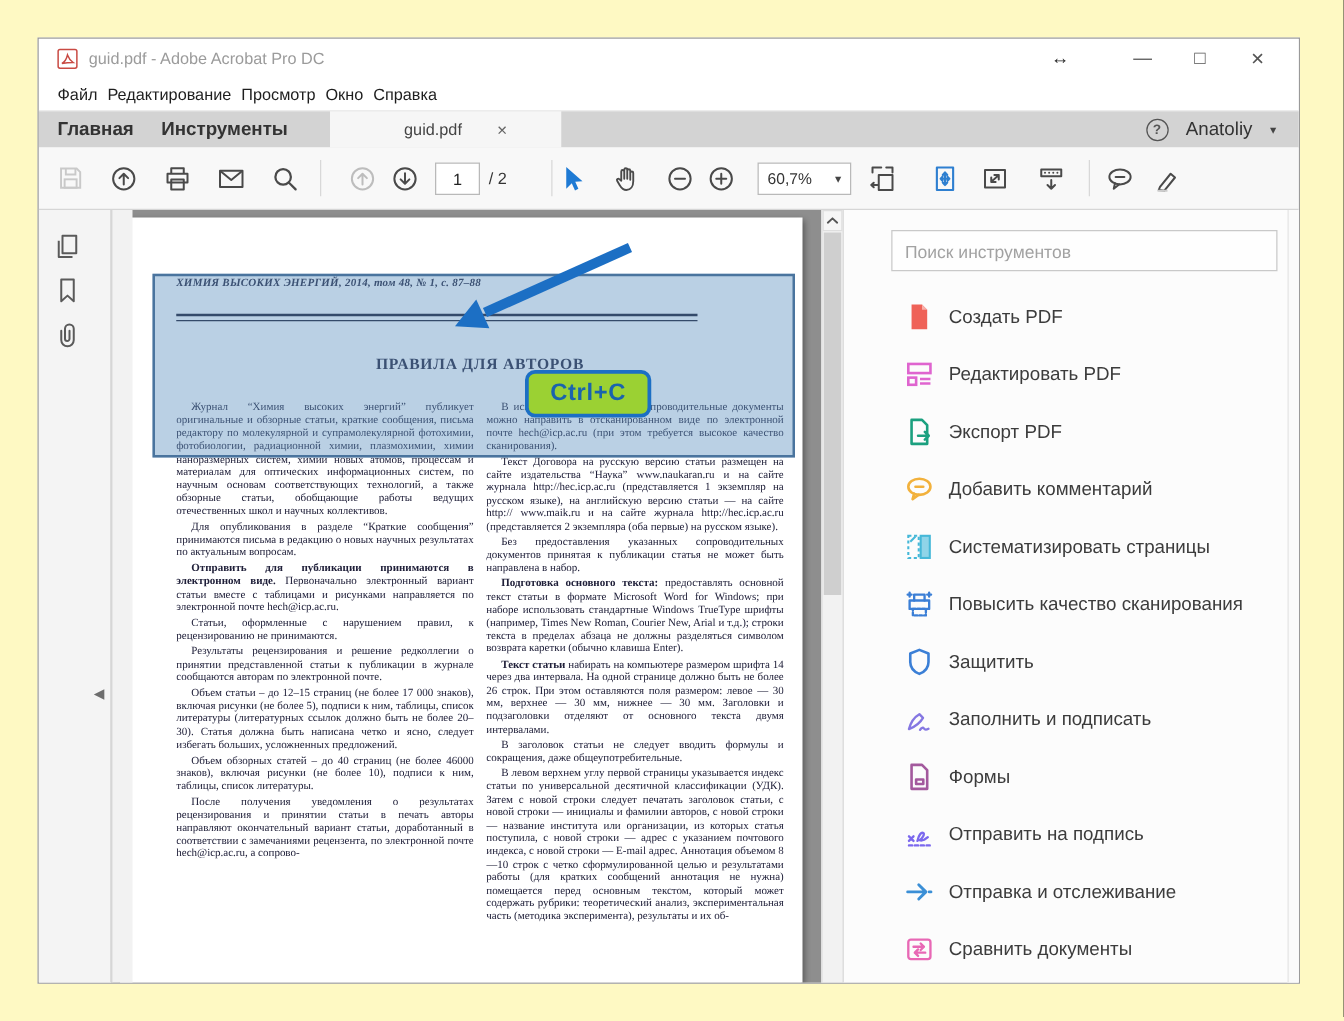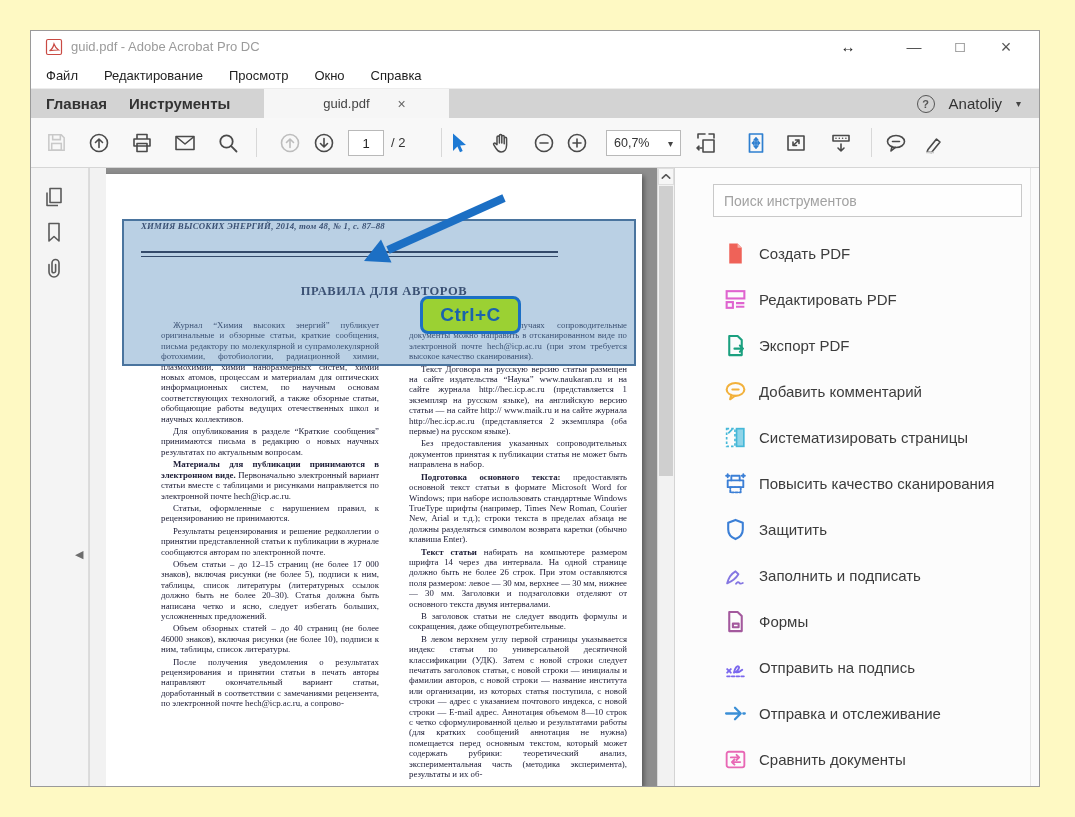--- a/index.html
+++ b/index.html
@@ -10,21 +10,21 @@
           border:1px solid #9a9a9a;overflow:hidden;}
   
   .titlebar{position:absolute;left:0;top:0;width:100%;height:32px;background:#ffffff;}
   .app-icon{position:absolute;left:14px;top:7px;width:18px;height:18px;}
   .title-text{position:absolute;left:40px;top:8px;font-size:13px;color:#9b9b9b;}
   .winctl{position:absolute;top:0;height:32px;width:46px;text-align:center;line-height:32px;
           font-size:15px;color:#555;cursor:default;}
   .winctl.dark{color:#222;}
   
   .menubar{position:absolute;left:0;top:32px;width:100%;height:26px;background:#fff;
-           border-bottom:1px solid #ececec;display:flex;align-items:center;padding-left:15px;gap:26px;}
+           border-bottom:1px solid #ececec;display:flex;align-items:center;padding-left:15px;gap:8px;}
   .menu-item{font-size:13px;color:#1e1e1e;}
   
   .tabbar{position:absolute;left:0;top:58px;width:100%;height:29px;background:#d3d3d3;}
   .tab-link{position:absolute;top:0;height:29px;line-height:29px;font-size:15px;font-weight:bold;color:#333;}
   .doc-tab{position:absolute;left:233px;top:0;width:185px;height:29px;background:#f6f6f6;
            display:flex;align-items:center;justify-content:center;gap:28px;}
   .doc-tab .lbl{font-size:13px;color:#444;margin-left:16px;}
   .doc-tab .x{font-size:14px;color:#666;}
   .tab-right{position:absolute;right:18px;top:0;height:29px;display:flex;align-items:center;gap:14px;}
   .help-circle{width:18px;height:18px;border:1.5px solid #555;border-radius:50%;font-size:11px;
@@ -53,21 +53,21 @@
   .page{position:absolute;left:7px;top:6px;width:546px;height:613px;background:#fff;
         box-shadow:2px 2px 5px rgba(0,0,0,.4);overflow:hidden;
         font-family:"Liberation Serif",serif;color:#20203a;}
   .doc-header{position:absolute;left:45px;top:47px;font-size:8.8px;font-style:italic;font-weight:bold;
               letter-spacing:.2px;}
   .doc-rule{position:absolute;left:45px;top:77px;width:417px;height:6px;
             border-top:2.5px solid #15152a;border-bottom:1.5px solid #15152a;}
   .doc-title{position:absolute;left:45px;width:486px;top:110px;text-align:center;font-size:12.5px;
              font-weight:bold;letter-spacing:.6px;}
   .columns{position:absolute;left:45px;right:15px;top:146px;bottom:0;display:flex;gap:10px;}
-  .col{flex:1;overflow:hidden;margin-left:20px;}
+  .col{flex:1;overflow:hidden;}
   .dp{margin:0 0 2px 0;font-size:8.8px;line-height:10.4px;text-align:justify;text-indent:12px;}
   .dp b{font-weight:bold;}
   .selection{position:absolute;left:26px;top:45px;width:514px;height:147px;
              background:rgba(96,145,193,.43);border:2px solid #4a749e;}
   .arrow-svg{position:absolute;left:0;top:0;width:568px;height:619px;pointer-events:none;}
   .callout{position:absolute;left:389px;top:128px;width:101px;height:38px;background:#9bd133;
            border:3px solid #1c6fc4;border-radius:8px;display:flex;align-items:center;justify-content:center;
            z-index:30;}
   .callout span{font-size:19px;font-weight:bold;color:#1a63ad;letter-spacing:.5px;}
   .vscroll{position:absolute;left:626px;top:0;width:17px;height:100%;background:#f2f2f2;
@@ -267,21 +267,21 @@
 
     <div class="docarea">
       <div class="page">
         <div class="doc-header">ХИМИЯ ВЫСОКИХ ЭНЕРГИЙ, 2014, том 48, № 1, с. 87–88</div>
         <div class="doc-rule"></div>
         <div class="doc-title">ПРАВИЛА ДЛЯ АВТОРОВ</div>
         <div class="columns">
           <div class="col">
             <p class="dp">Журнал “Химия высоких энергий” публикует оригинальные и обзорные статьи, краткие сообщения, письма редактору по молекулярной и супрамолекулярной фотохимии, фотобиологии, радиационной химии, плазмохимии, химии наноразмерных систем, химии новых атомов, процессам и материалам для оптических информационных систем, по научным основам соответствующих технологий, а также обзорные статьи, обобщающие работы ведущих отечественных школ и научных коллективов.</p>
             <p class="dp">Для опубликования в разделе “Краткие сообщения” принимаются письма в редакцию о новых научных результатах по актуальным вопросам.</p>
-            <p class="dp"><b>Материалы для публикации принимаются в электронном виде.</b><span> Первоначально электронный вариант статьи вместе с таблицами и рисунками направляется по электронной почте hech@icp.ac.ru.</span></p>
+            <p class="dp"><b>Отправить для публикации принимаются в электронном виде.</b><span> Первоначально электронный вариант статьи вместе с таблицами и рисунками направляется по электронной почте hech@icp.ac.ru.</span></p>
             <p class="dp">Статьи, оформленные с нарушением правил, к рецензированию не принимаются.</p>
             <p class="dp">Результаты рецензирования и решение редколлегии о принятии представленной статьи к публикации в журнале сообщаются авторам по электронной почте.</p>
             <p class="dp">Объем статьи – до 12–15 страниц (не более 17 000 знаков), включая рисунки (не более 5), подписи к ним, таблицы, список литературы (литературных ссылок должно быть не более 20–30). Статья должна быть написана четко и ясно, следует избегать больших, усложненных предложений.</p>
             <p class="dp">Объем обзорных статей – до 40 страниц (не более 46000 знаков), включая рисунки (не более 10), подписи к ним, таблицы, список литературы.</p>
             <p class="dp">После получения уведомления о результатах рецензирования и принятии статьи в печать авторы направляют окончательный вариант статьи, доработанный в соответствии с замечаниями рецензента, по электронной почте hech@icp.ac.ru, а сопрово-</p>
           </div>
           <div class="col">
             <p class="dp">В исключительных случаях сопроводительные документы можно направить в отсканированном виде по электронной почте hech@icp.ac.ru (при этом требуется высокое качество сканирования).</p>
             <p class="dp">Текст Договора на русскую версию статьи размещен на сайте издательства “Наука” www.naukaran.ru и на сайте журнала http://hec.icp.ac.ru (представляется 1 экземпляр на русском языке), на английскую версию статьи — на сайте http:// www.maik.ru и на сайте журнала http://hec.icp.ac.ru (представляется 2 экземпляра (оба первые) на русском языке).</p>
             <p class="dp">Без предоставления указанных сопроводительных документов принятая к публикации статья не может быть направлена в набор.</p>

